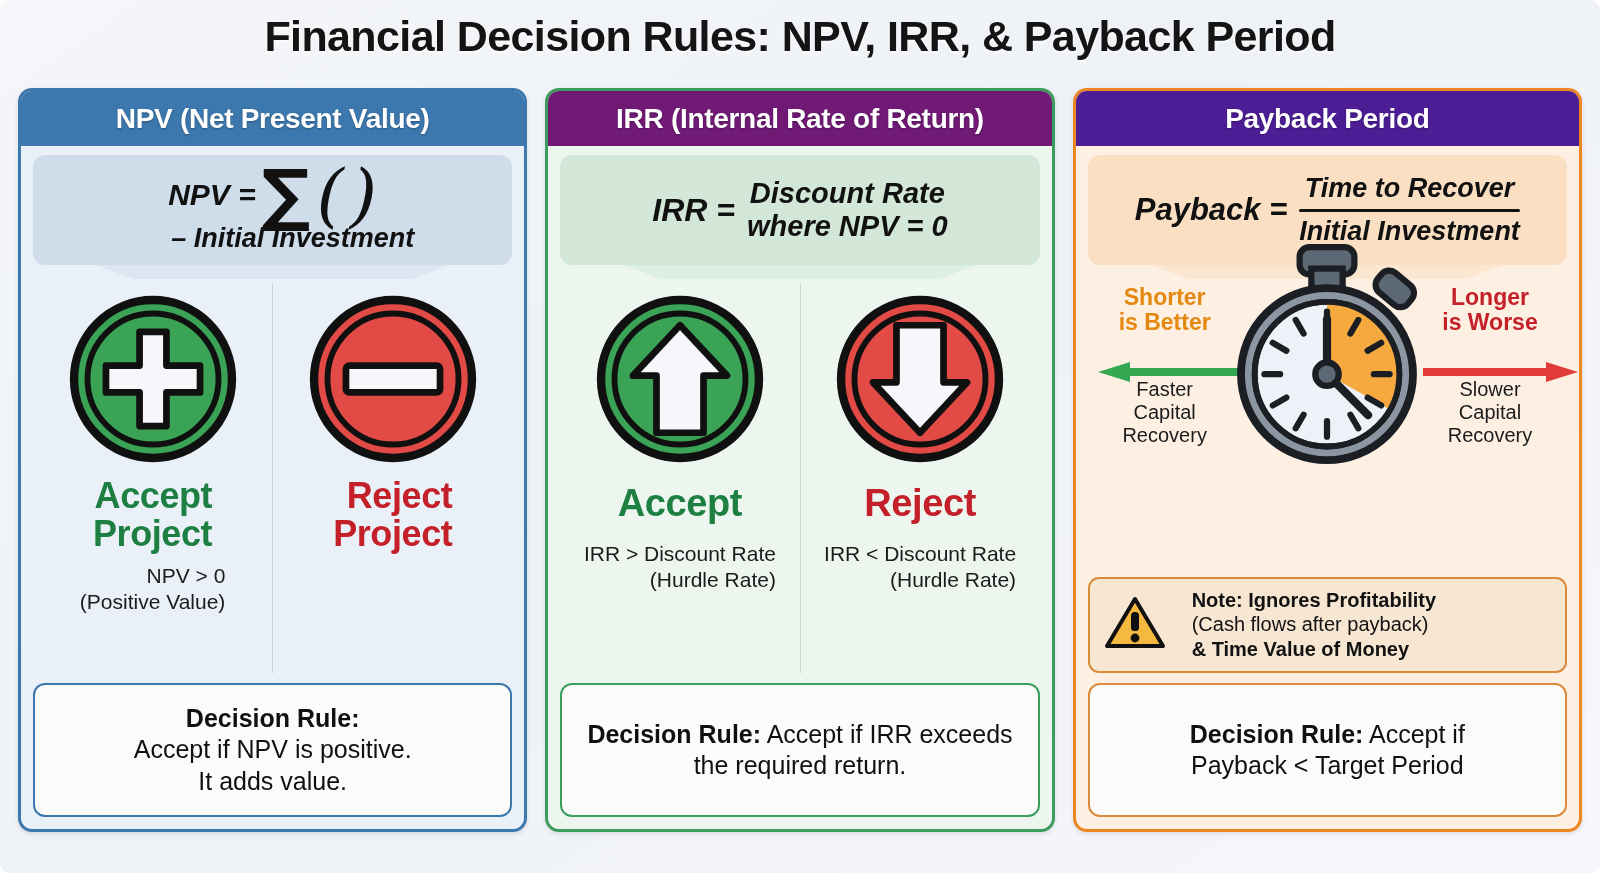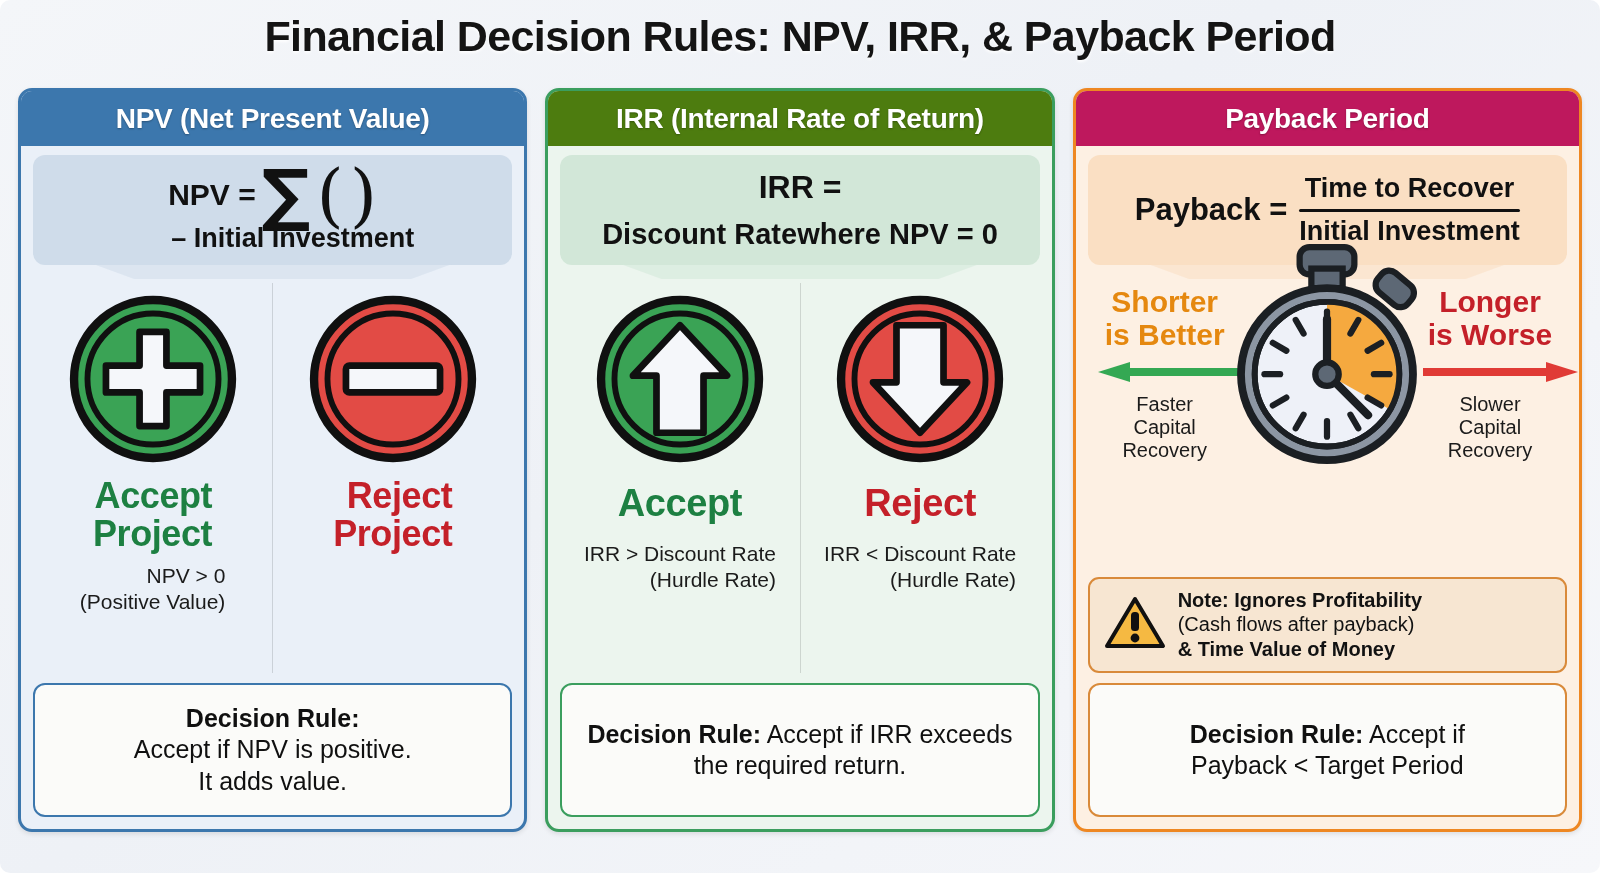--- a/index.html
+++ b/index.html
@@ -66,22 +66,22 @@
     display: flex;
     align-items: center;
     justify-content: center;
     color: #fff;
     font-size: 28px;
     font-weight: 700;
     letter-spacing: -0.3px;
     text-shadow: 0 1px 2px rgba(0,0,0,0.30);
   }
   .npv     .panel-header { background: #3c77ad; }
-  .irr     .panel-header { background: #4d7c0f; }
-  .payback .panel-header { background: #be185d; }
+  .irr     .panel-header { background: #701a75; }
+  .payback .panel-header { background: #4c1d95; }
 
   .panel-body {
     flex: 1 1 auto;
     position: relative;
     display: flex;
     flex-direction: column;
     padding: 9px 12px 12px 12px;
   }
 
   
@@ -111,35 +111,36 @@
     opacity: 0.55;
   }
 
   .fx {
     display: flex;
     align-items: center;
     justify-content: center;
     flex-wrap: wrap;
     color: #111;
     font-weight: 700;
+    font-style: italic;
   }
 
   
   .npv-fx { flex-direction: column; align-items: center; line-height: 1; }
   .npv-fx-row1 { display: flex; align-items: center; gap: 6px; }
   .npv-lhs { font-size: 30px; }
   .sigma { font-size: 68px; font-weight: 700; line-height: 0.8; font-family: "DejaVu Sans", sans-serif; }
   .paren { font-size: 70px; font-weight: 400; line-height: 0.78; font-family: "DejaVu Serif", serif; }
   .npv-num { display: flex; flex-direction: column; font-size: 26px; line-height: 1.12; text-align: center; }
   .npv-fx-row2 { font-size: 27px; margin-top: 3px; margin-left: 40px; }
 
   
   .irr-fx { gap: 12px; align-items: center; }
   .irr-lhs { font-size: 32px; }
-  .irr-rhs { display: flex; font-size: 29px; line-height: 1.14; text-align: center; }
+  .irr-rhs { display: flex; flex-direction: column; font-size: 29px; line-height: 1.14; text-align: center; }
 
   
   .pb-fx { gap: 12px; }
   .pb-lhs { font-size: 31px; }
   .pb-frac { display: flex; flex-direction: column; text-align: center; font-size: 27px; line-height: 1.25; }
   .pb-frac .bar { height: 3px; background: #111; margin: 3px 0; border-radius: 2px; }
 
   
   .verdicts {
     flex: 1 1 auto;
@@ -190,21 +191,21 @@
     justify-content: space-between;
     margin-top: 16px;
     padding: 0 2px;
   }
   .pb-side {
     width: 150px;
     text-align: center;
     padding-top: 4px;
   }
   .pb-side-head {
-    font-size: 30px;
+    font-size: 23px;
     font-weight: 700;
     line-height: 1.1;
   }
   .pb-side-head.short { color: #e5880f; }
   .pb-side-head.long  { color: #c42029; }
   .pb-side-sub {
     font-size: 20px;
     color: #1b1b1b;
     line-height: 1.16;
     margin-top: 42px;
@@ -225,21 +226,21 @@
   }
 
   
   .note-box {
     margin-top: 6px;
     border: 2px solid #d98a3a;
     background: #f7e6d2;
     border-radius: 11px;
     display: flex;
     align-items: center;
-    gap: 12px;
+    gap: 26px;
     padding: 9px 14px;
   }
   .note-text { font-size: 20px; line-height: 1.24; color: #121212; }
   .note-text b { font-weight: 700; }
 
   
   .rule-box {
     margin-top: 10px;
     background: #fbfbf9;
     border-radius: 12px;

